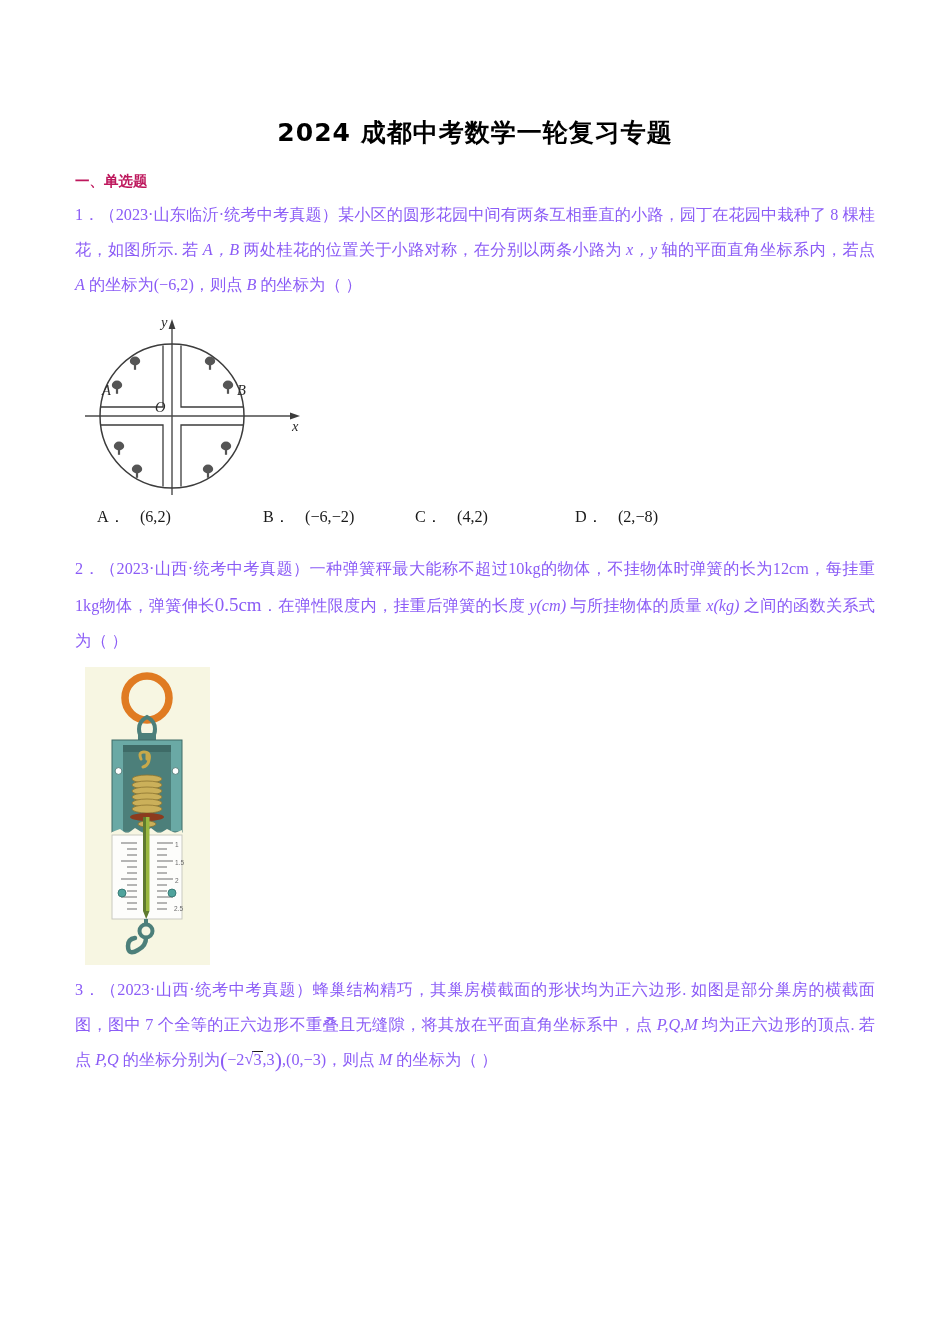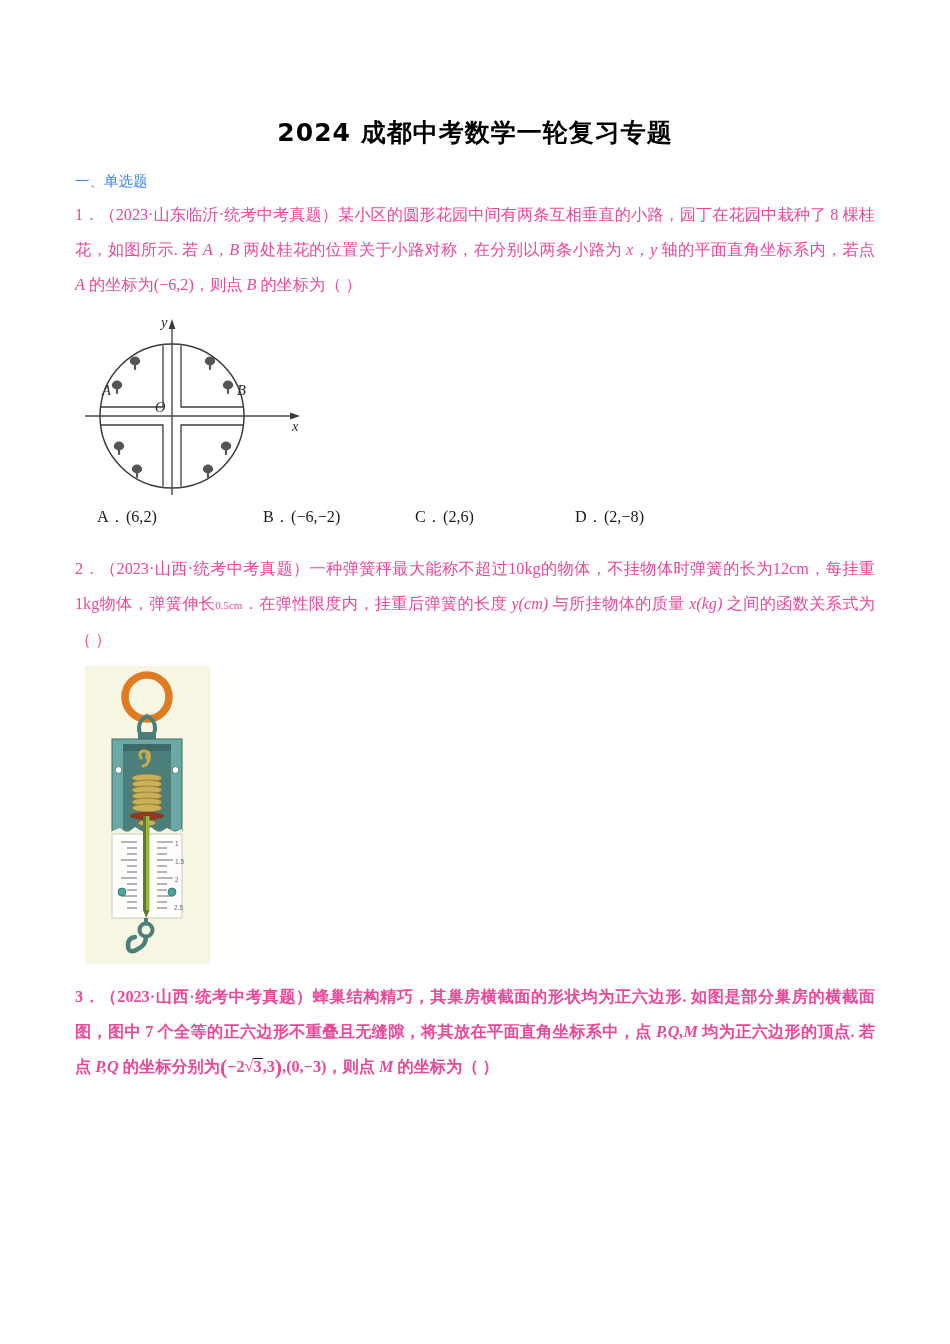--- a/index.html
+++ b/index.html
@@ -40,41 +40,41 @@
     font-size: 25px;
     letter-spacing: 1px;
     line-height: 41px;
     color: #000;
   }
 
   
   .section-heading {
     margin-top: 17px;
     font-family: "DejaVu Sans", "Liberation Sans", sans-serif;
-    font-weight: normal;
+    font-weight: bold;
     font-size: 14.5px;
     line-height: 22px;
-    color: #3b82f6;
+    color: #be185d;
   }
 
   
   .qtext {
     font-size: 16.2px;
     line-height: 35px;
     text-align: justify;
     text-justify: inter-ideograph;
-    color: #ec4899;
+    color: #8b5cf6;
     margin-top: 6px;
   }
   .qtext.q2 { margin-top: 12px; }
-  .qtext.q3 { margin-top: 16px; font-weight: bold; }
+  .qtext.q3 { margin-top: 8px; }
 
   .mi { font-style: italic; font-family: "Liberation Serif", serif; }
   .mn { font-family: "Liberation Serif", serif; }
-  .small-math { font-size: 11px; }
+  .small-math { font-size: 19px; }
 
   
   .sqrt {
     display: inline-block;
     position: relative;
     padding-left: 8px;
     font-style: italic;
   }
   .sqrt::before {
     content: "\221A";
@@ -103,21 +103,21 @@
     height: 34px;
     margin-top: 8px;
     font-size: 16.2px;
   }
   .opt {
     position: absolute;
     top: 0;
     white-space: nowrap;
   }
   .opt .lbl { font-family: "Liberation Serif", serif; }
-  .opt .val { margin-left: 1px; text-align: center; }
+  .opt .val { margin-left: 15px; text-align: center; }
 
   
   .q1-opts .o0 { left: 22px; }
   .q1-opts .o1 { left: 188px; }
   .q1-opts .o2 { left: 340px; }
   .q1-opts .o3 { left: 500px; }
 
   
   .q2-opts .o0 { left: 22px; }
   .q2-opts .o1 { left: 208px; }
@@ -194,21 +194,21 @@
         <text x="215" y="118" font-family="Liberation Serif, serif" font-size="14.5" font-style="italic" fill="#2a2a2a">x</text>
         <text x="78" y="99" font-family="Liberation Serif, serif" font-size="14.5" font-style="italic" fill="#2a2a2a">O</text>
         <text x="25" y="82" font-family="Liberation Serif, serif" font-size="14.5" font-style="italic" fill="#2a2a2a">A</text>
         <text x="160" y="82" font-family="Liberation Serif, serif" font-size="14.5" font-style="italic" fill="#2a2a2a">B</text>
       </svg>
     </div>
 
     <div class="options q1-opts">
       <div class="opt o0"><span class="lbl">A．</span><span class="val mn">(6,2)</span></div>
       <div class="opt o1"><span class="lbl">B．</span><span class="val mn">(−6,−2)</span></div>
-      <div class="opt o2"><span class="lbl">C．</span><span class="val mn">(2,6)</span></div>
+      <div class="opt o2"><span class="lbl">C．</span><span class="val mn">(4,2)</span></div>
       <div class="opt o3"><span class="lbl">D．</span><span class="val mn">(2,−8)</span></div>
     </div>
 
     <div class="qtext q2">
       <span>2</span><span>．</span><span>（2023·山西·统考中考真题）</span><span>一种弹簧秤最大能称不超过10kg的物体，不挂物体时弹簧的长为12cm，每挂重1kg物体，弹簧伸长</span><span class="small-math">0.5cm</span><span>．在弹性限度内，挂重后弹簧的长度 </span><span class="mi">y(cm)</span><span> 与所挂物体的质量 </span><span class="mi">x(kg)</span><span> 之间的函数关系式为（    ）</span>
     </div>
 
     <div class="fig-spring">
       <svg width="125" height="298" viewBox="0 0 125 298">
 

